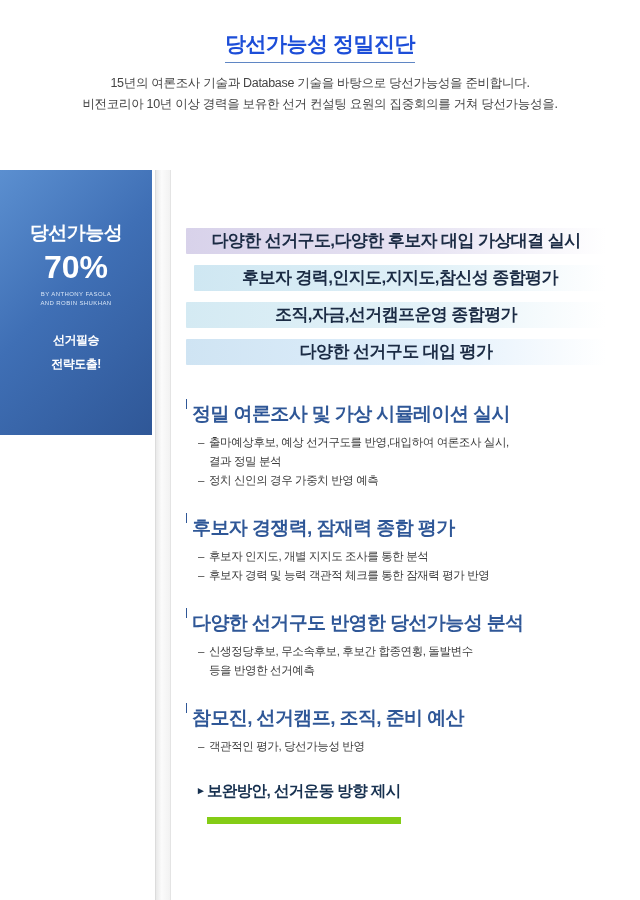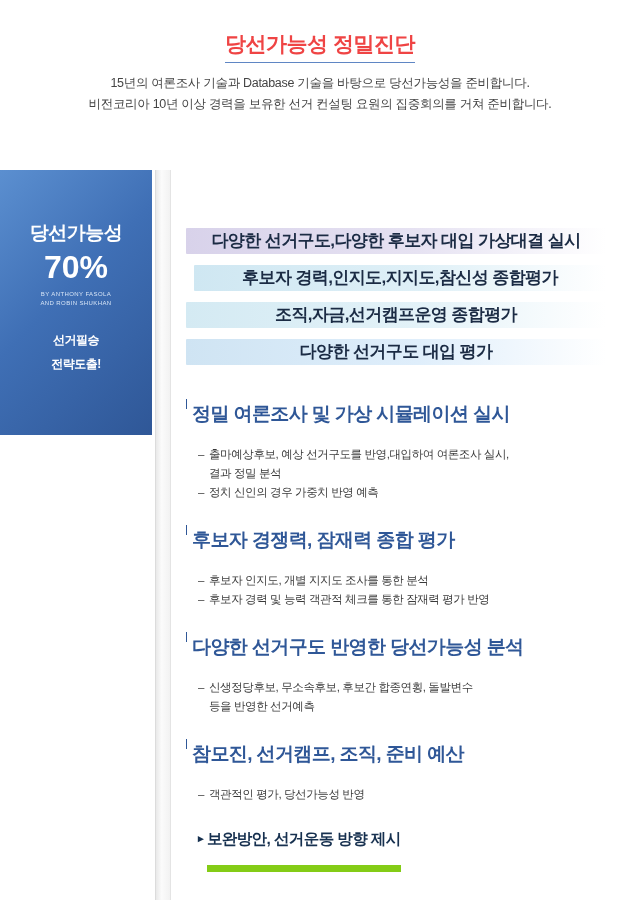--- a/index.html
+++ b/index.html
@@ -23,21 +23,21 @@
   }
 
   
   .header {
     padding-top: 30px;
     text-align: center;
   }
   .header-title {
     font-size: 21px;
     font-weight: bold;
-    color: #ef4444;
+    color: #1d4ed8;
     letter-spacing: -0.5px;
     border-bottom: 1px solid #5f86c4;
     display: inline-block;
     padding-bottom: 4px;
   }
   .header-sub {
     margin-top: 10px;
     font-size: 12.5px;
     line-height: 21px;
     color: #444;
@@ -147,21 +147,21 @@
   .sec-head:before {
     content: "";
     position: absolute;
     left: 0;
     top: -2px;
     width: 1px;
     height: 10px;
     background: #2f5797;
   }
   .sec-items {
-    margin-top: 19px;
+    margin-top: 7px;
     padding-left: 12px;
   }
   .sec-item {
     font-size: 11.5px;
     line-height: 17px;
     color: #3a3a3a;
     letter-spacing: -0.4px;
     margin-bottom: 2px;
     position: relative;
     padding-left: 11px;
@@ -198,21 +198,21 @@
 </style>
 </head>
 <body>
 
 <div class="page">
 
   <div class="header">
     <div class="header-title">당선가능성 정밀진단</div>
     <div class="header-sub">
       <div>15년의 여론조사 기술과 Database 기술을 바탕으로 당선가능성을 준비합니다.</div>
-      <div>비전코리아 10년 이상 경력을 보유한 선거 컨설팅 요원의 집중회의를 거쳐 준비합니다.</div>
+      <div>비전코리아 10년 이상 경력을 보유한 선거 컨설팅 요원의 집중회의를 거쳐 당선가능성을.</div>
     </div>
   </div>
 
   <div class="content">
 
     <div class="left-panel">
       <div class="lp-line1">당선가능성</div>
       <div class="lp-percent">70%</div>
       <div class="lp-small">
         <div>BY ANTHONY FASOLA</div>

